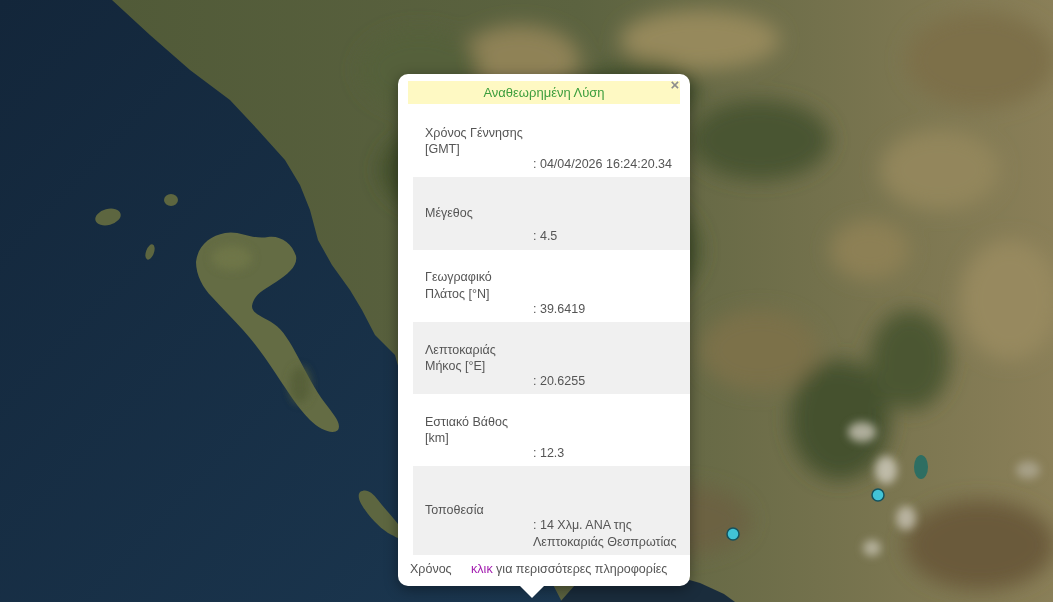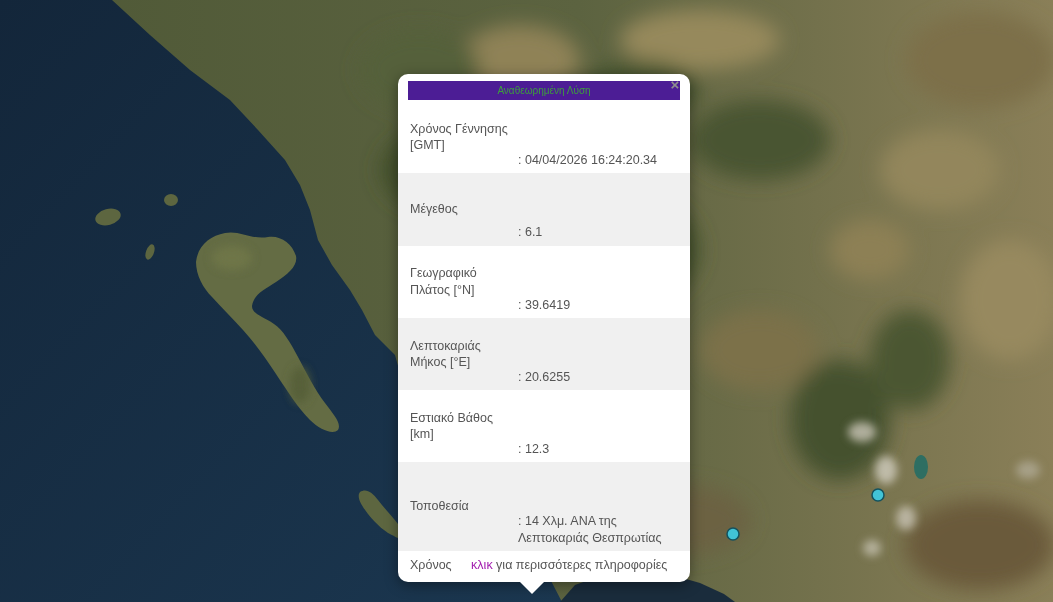--- a/index.html
+++ b/index.html
@@ -7,23 +7,23 @@
   .screen{position:relative;width:1053px;height:602px;overflow:hidden;}
   .map-bg{position:absolute;left:0;top:0;width:1053px;height:602px;display:block;}
   .marker-layer{position:absolute;left:0;top:0;width:1053px;height:602px;}
   .marker-layer circle{cursor:pointer;}
 
   
   .popup{position:absolute;left:398px;top:74px;width:292px;background:#fff;border-radius:10px;
          box-shadow:0 3px 14px rgba(0,0,0,.4);color:#555;font-size:12.5px;padding:5px 0 7px 0;box-sizing:border-box;}
   .popup-close{position:absolute;top:2px;right:6px;width:18px;height:18px;line-height:18px;text-align:center;
          color:#8e8e8e;font-size:15px;font-weight:bold;cursor:pointer;}
-  .popup-title{margin:2px 10px 0 10px;padding:4px 0;text-align:center;background:#4c1d95;color:#3d9e3d;
-         font-size:10px;}
-  .prows{margin-top:1px;}
+  .popup-title{margin:2px 10px 0 10px;padding:4px 0;text-align:center;background:#fef9c3;color:#3d9e3d;
+         font-size:13px;}
+  .prows{margin-top:1px;padding-left:15px;}
   .prow{display:flex;padding:5px 12px;line-height:1.3;align-items:center;}
   .prow:nth-child(even){background:#f0f0f0;}
   .plabel{width:104px;flex:0 0 104px;}
   .pvalue{flex:1;padding-left:4px;margin-top:46px;}
   .popup-footer{padding:6px 12px 2px 12px;line-height:1.3;}
   .popup-link{color:#a21caf;cursor:pointer;margin-left:16px;}
   .popup-arrow{position:absolute;left:121px;bottom:-12px;width:0;height:0;
          border-left:13px solid transparent;border-right:13px solid transparent;border-top:13px solid #fff;}
 </style>
 </head>
@@ -137,21 +137,21 @@
   <div class="popup">
     <div class="popup-close">×</div>
     <div class="popup-title">Αναθεωρημένη Λύση</div>
     <div class="prows">
       <div class="prow">
         <div class="plabel">Χρόνος Γέννησης [GMT]</div>
         <div class="pvalue">: 04/04/2026 16:24:20.34</div>
       </div>
       <div class="prow">
         <div class="plabel">Μέγεθος</div>
-        <div class="pvalue">: 6.1</div>
+        <div class="pvalue">: 4.5</div>
       </div>
       <div class="prow">
         <div class="plabel">Γεωγραφικό Πλάτος [°N]</div>
         <div class="pvalue">: 39.6419</div>
       </div>
       <div class="prow">
         <div class="plabel">Λεπτοκαριάς Μήκος [°E]</div>
         <div class="pvalue">: 20.6255</div>
       </div>
       <div class="prow">

